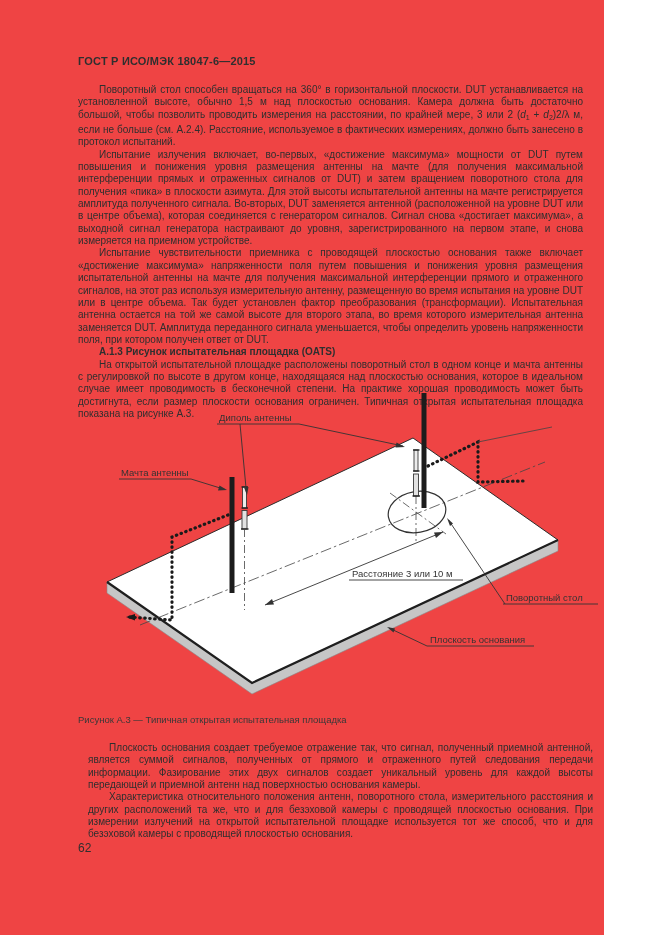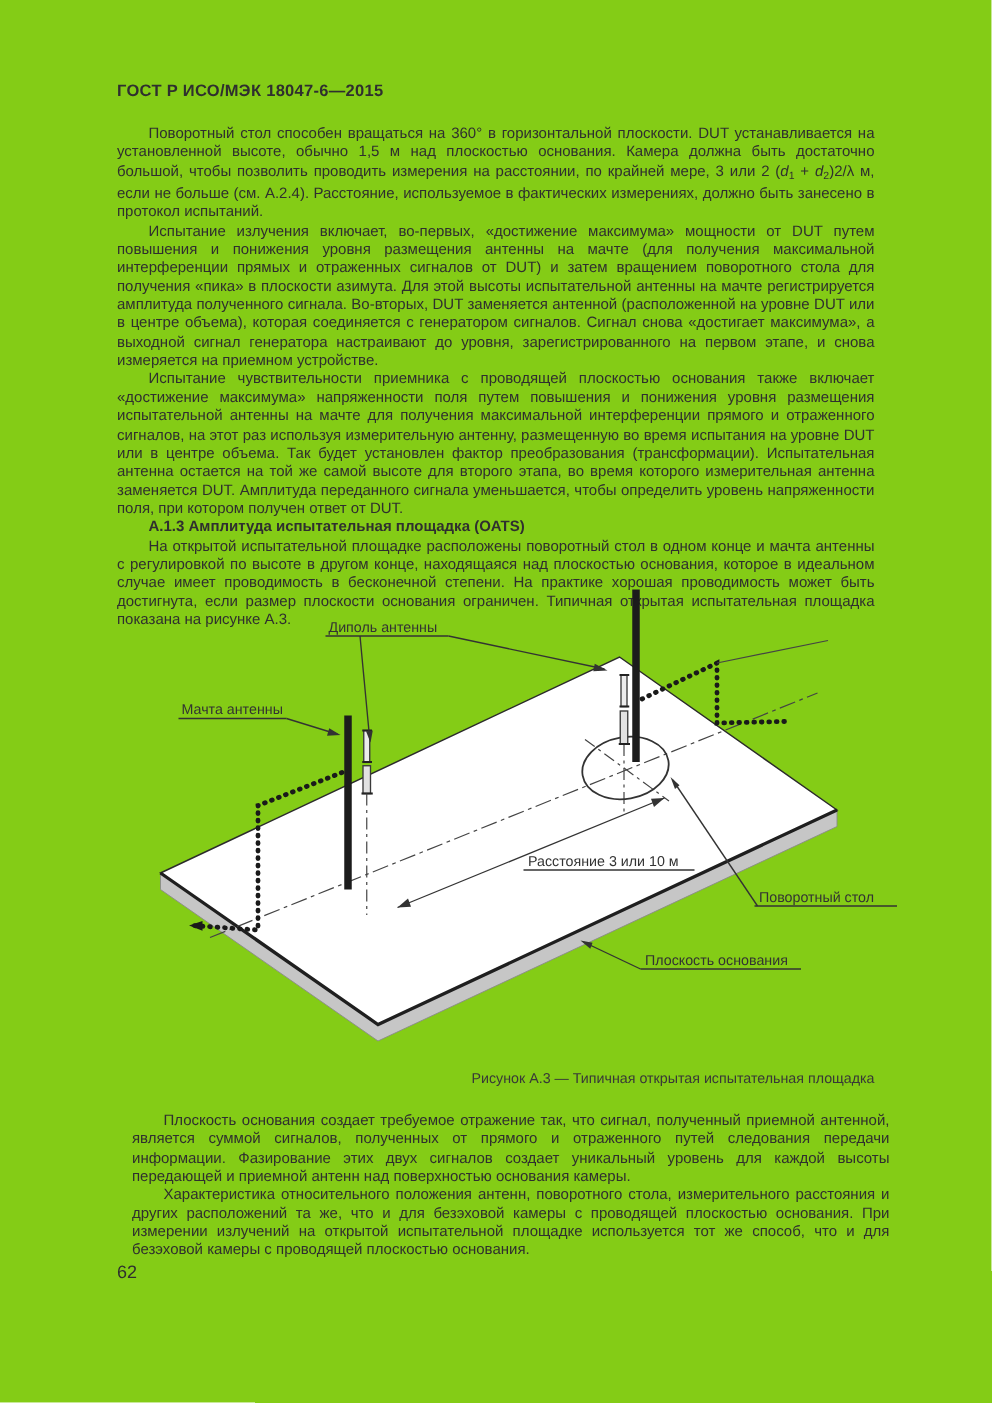--- a/index.html
+++ b/index.html
@@ -1,43 +1,43 @@
 <!DOCTYPE html>
 <html><head>
 <meta charset="utf-8">
 <style>
   html,body { margin:0; padding:0; background:#ffffff; }
   .page {
-    position:relative; width:661px; height:935px; overflow:hidden;
-    background:#84cc16; font-family:"Liberation Sans", sans-serif; color:#2f2f2f;
+    position:relative; width:604px; height:935px; overflow:hidden;
+    background:#ef4444; font-family:"Liberation Sans", sans-serif; color:#2f2f2f;
   }
   .body-text p { margin:0; font-size:10px; line-height:12.35px; text-align:justify; text-indent:21px; }
   .body-text p.heading { font-weight:bold; text-align:left; }
   sub { font-size:7px; vertical-align:-2px; }
   .fvar { font-style:italic; }
   #hdr { position:absolute; left:78px; top:55px; font-weight:bold; font-size:11px; letter-spacing:0.2px; }
   #text-top { position:absolute; left:78px; top:84px; width:505px; }
   #figure { position:absolute; left:0; top:390px; width:661px; height:330px; }
-  #caption { position:absolute; left:78px; top:714px; width:505px; text-align:right; font-size:9.5px; color:#383838; }
+  #caption { position:absolute; left:78px; top:714px; width:505px; text-align:left; font-size:9.5px; color:#383838; }
   #text-bottom { position:absolute; left:88px; top:742px; width:505px; }
   #pagenum { position:absolute; left:78px; top:841px; font-size:12px; }
   svg text { font-family:"Liberation Sans", sans-serif; font-size:9.5px; fill:#333333; }
 </style>
 </head>
 <body>
 
 <div class="page">
 
   <div id="hdr">ГОСТ Р ИСО/МЭК 18047-6—2015</div>
 
   <div id="text-top" class="body-text">
     <p><span>Поворотный стол способен вращаться на 360° в горизонтальной плоскости. DUT устанавливается на установленной высоте, обычно 1,5 м над плоскостью основания. Камера должна быть достаточно большой, чтобы позволить проводить измерения на расстоянии, по крайней мере, 3 или 2 (</span><span class="fvar">d</span><sub>1</sub><span> + </span><span class="fvar">d</span><sub>2</sub><span>)2/λ м, если не больше (см. А.2.4). Расстояние, используемое в фактических измерениях, должно быть занесено в протокол испытаний.</span></p>
     <p>Испытание излучения включает, во-первых, «достижение максимума» мощности от DUT путем повышения и понижения уровня размещения антенны на мачте (для получения максимальной интерференции прямых и отраженных сигналов от DUT) и затем вращением поворотного стола для получения «пика» в плоскости азимута. Для этой высоты испытательной антенны на мачте регистрируется амплитуда полученного сигнала. Во-вторых, DUT заменяется антенной (расположенной на уровне DUT или в центре объема), которая соединяется с генератором сигналов. Сигнал снова «достигает максимума», а выходной сигнал генератора настраивают до уровня, зарегистрированного на первом этапе, и снова измеряется на приемном устройстве.</p>
     <p>Испытание чувствительности приемника с проводящей плоскостью основания также включает «достижение максимума» напряженности поля путем повышения и понижения уровня размещения испытательной антенны на мачте для получения максимальной интерференции прямого и отраженного сигналов, на этот раз используя измерительную антенну, размещенную во время испытания на уровне DUT или в центре объема. Так будет установлен фактор преобразования (трансформации). Испытательная антенна остается на той же самой высоте для второго этапа, во время которого измерительная антенна заменяется DUT. Амплитуда переданного сигнала уменьшается, чтобы определить уровень напряженности поля, при котором получен ответ от DUT.</p>
-    <p class="heading">А.1.3 Амплитуда испытательная площадка (OATS)</p>
+    <p class="heading">А.1.3 Рисунок испытательная площадка (OATS)</p>
     <p>На открытой испытательной площадке расположены поворотный стол в одном конце и мачта антенны с регулировкой по высоте в другом конце, находящаяся над плоскостью основания, которое в идеальном случае имеет проводимость в бесконечной степени. На практике хорошая проводимость может быть достигнута, если размер плоскости основания ограничен. Типичная открытая испытательная площадка показана на рисунке А.3.</p>
   </div>
 
   <div id="figure">
     <svg width="661" height="330" viewBox="0 0 661 330">
 
       <path d="M107,192 L252,293 L558,150 L558,161 L252,304 L107,203 Z" fill="#c6c6c6" stroke="#8a8a8a" stroke-width="0.6"></path>
 
       <polygon points="107,192 413,48 558,150 252,293" fill="#ffffff" stroke="#2b2b2b" stroke-width="1"></polygon>
       <path d="M107,192 L252,293 L558,150" fill="none" stroke="#1f1f1f" stroke-width="2.2"></path>

